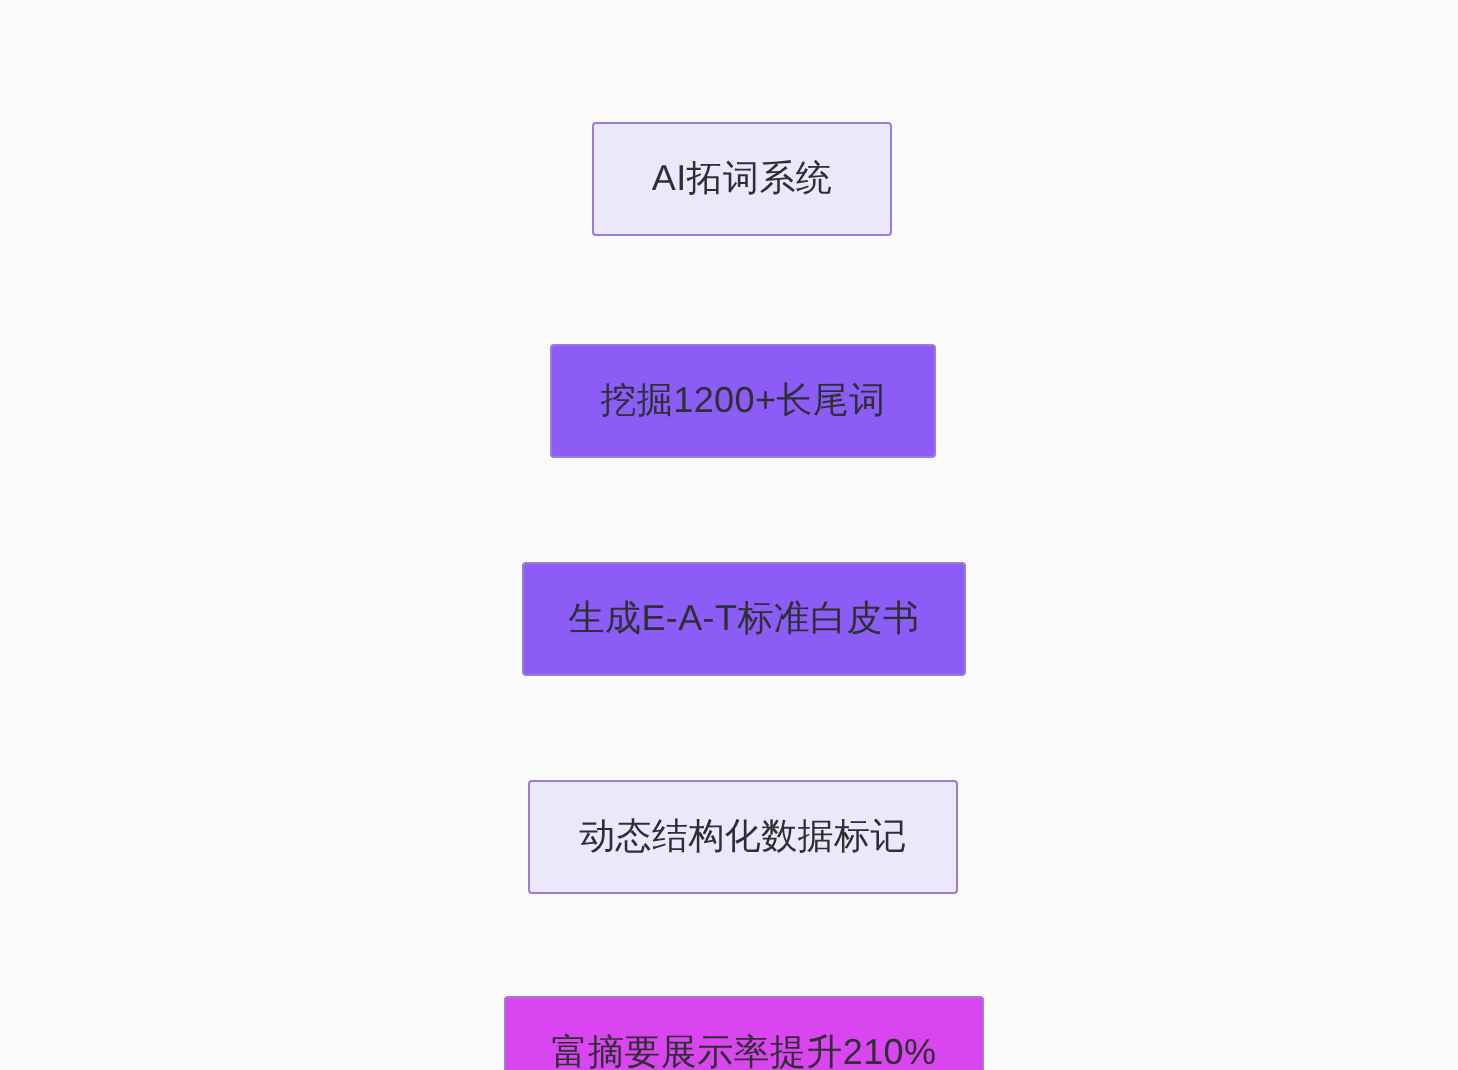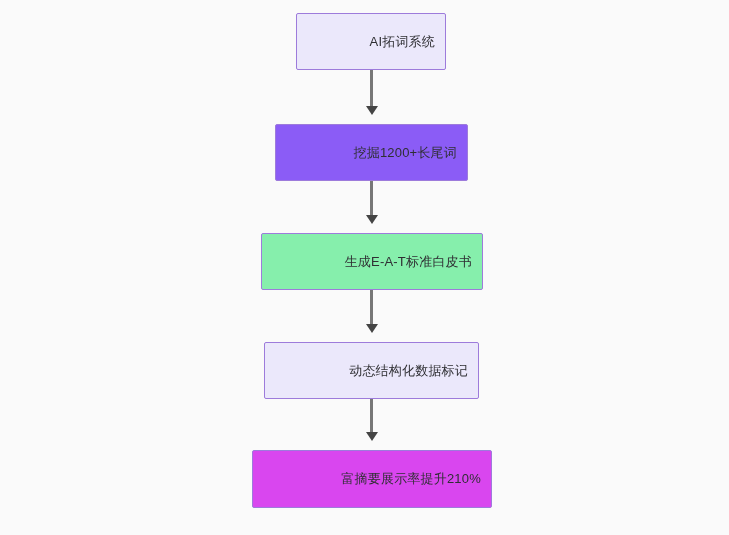--- a/index.html
+++ b/index.html
@@ -19,26 +19,27 @@
     height: 535px;
   }
   .node {
     position: absolute;
     box-sizing: border-box;
     background: #ebe8fb;
     border: 1.6px solid #9d7bdb;
     border-radius: 2px;
     display: flex;
     align-items: center;
-    justify-content: flex-end;
+    justify-content: center;
     color: #2f2f33;
-    font-size: 13px;
+    font-size: 18px;
     line-height: 1.2;
     letter-spacing: 0.2px;
     white-space: nowrap;
+    margin-top: 48px;
   }
   .node-label {
     display: block;
     padding: 0 10px;
   }
   .edge {
     position: absolute;
     width: 3px;
     background: #777777;
   }
@@ -69,21 +70,21 @@
   <div class="edge-head" id="edge-4-head" style="left: 365.5px; top: 432px;"></div>
 
   <div class="node" id="node-1" style="left: 296px; top: 13px; width: 150px; height: 57px; background: rgb(235, 232, 251); border-color: rgb(157, 123, 219); color: rgb(47, 47, 51);">
     <span class="node-label">AI拓词系统</span>
   </div>
 
   <div class="node" id="node-2" style="left: 275px; top: 124px; width: 193px; height: 57px; background: #8b5cf6; border-color: rgb(157, 123, 219); color: rgb(47, 47, 51);">
     <span class="node-label">挖掘1200+长尾词</span>
   </div>
 
-  <div class="node" id="node-3" style="left: 261px; top: 233px; width: 222px; height: 57px; background: #86efac; border-color: rgb(157, 123, 219); color: rgb(47, 47, 51);">
+  <div class="node" id="node-3" style="left: 261px; top: 233px; width: 222px; height: 57px; background: #8b5cf6; border-color: rgb(157, 123, 219); color: rgb(47, 47, 51);">
     <span class="node-label">生成E-A-T标准白皮书</span>
   </div>
 
   <div class="node" id="node-4" style="left: 264px; top: 342px; width: 215px; height: 57px; background: rgb(235, 232, 251); border-color: rgb(157, 123, 219); color: rgb(47, 47, 51);">
     <span class="node-label">动态结构化数据标记</span>
   </div>
 
   <div class="node" id="node-5" style="left: 252px; top: 450px; width: 240px; height: 58px; background: #d946ef; border-color: rgb(157, 123, 219); color: rgb(47, 47, 51);">
     <span class="node-label">富摘要展示率提升210%</span>
   </div>

